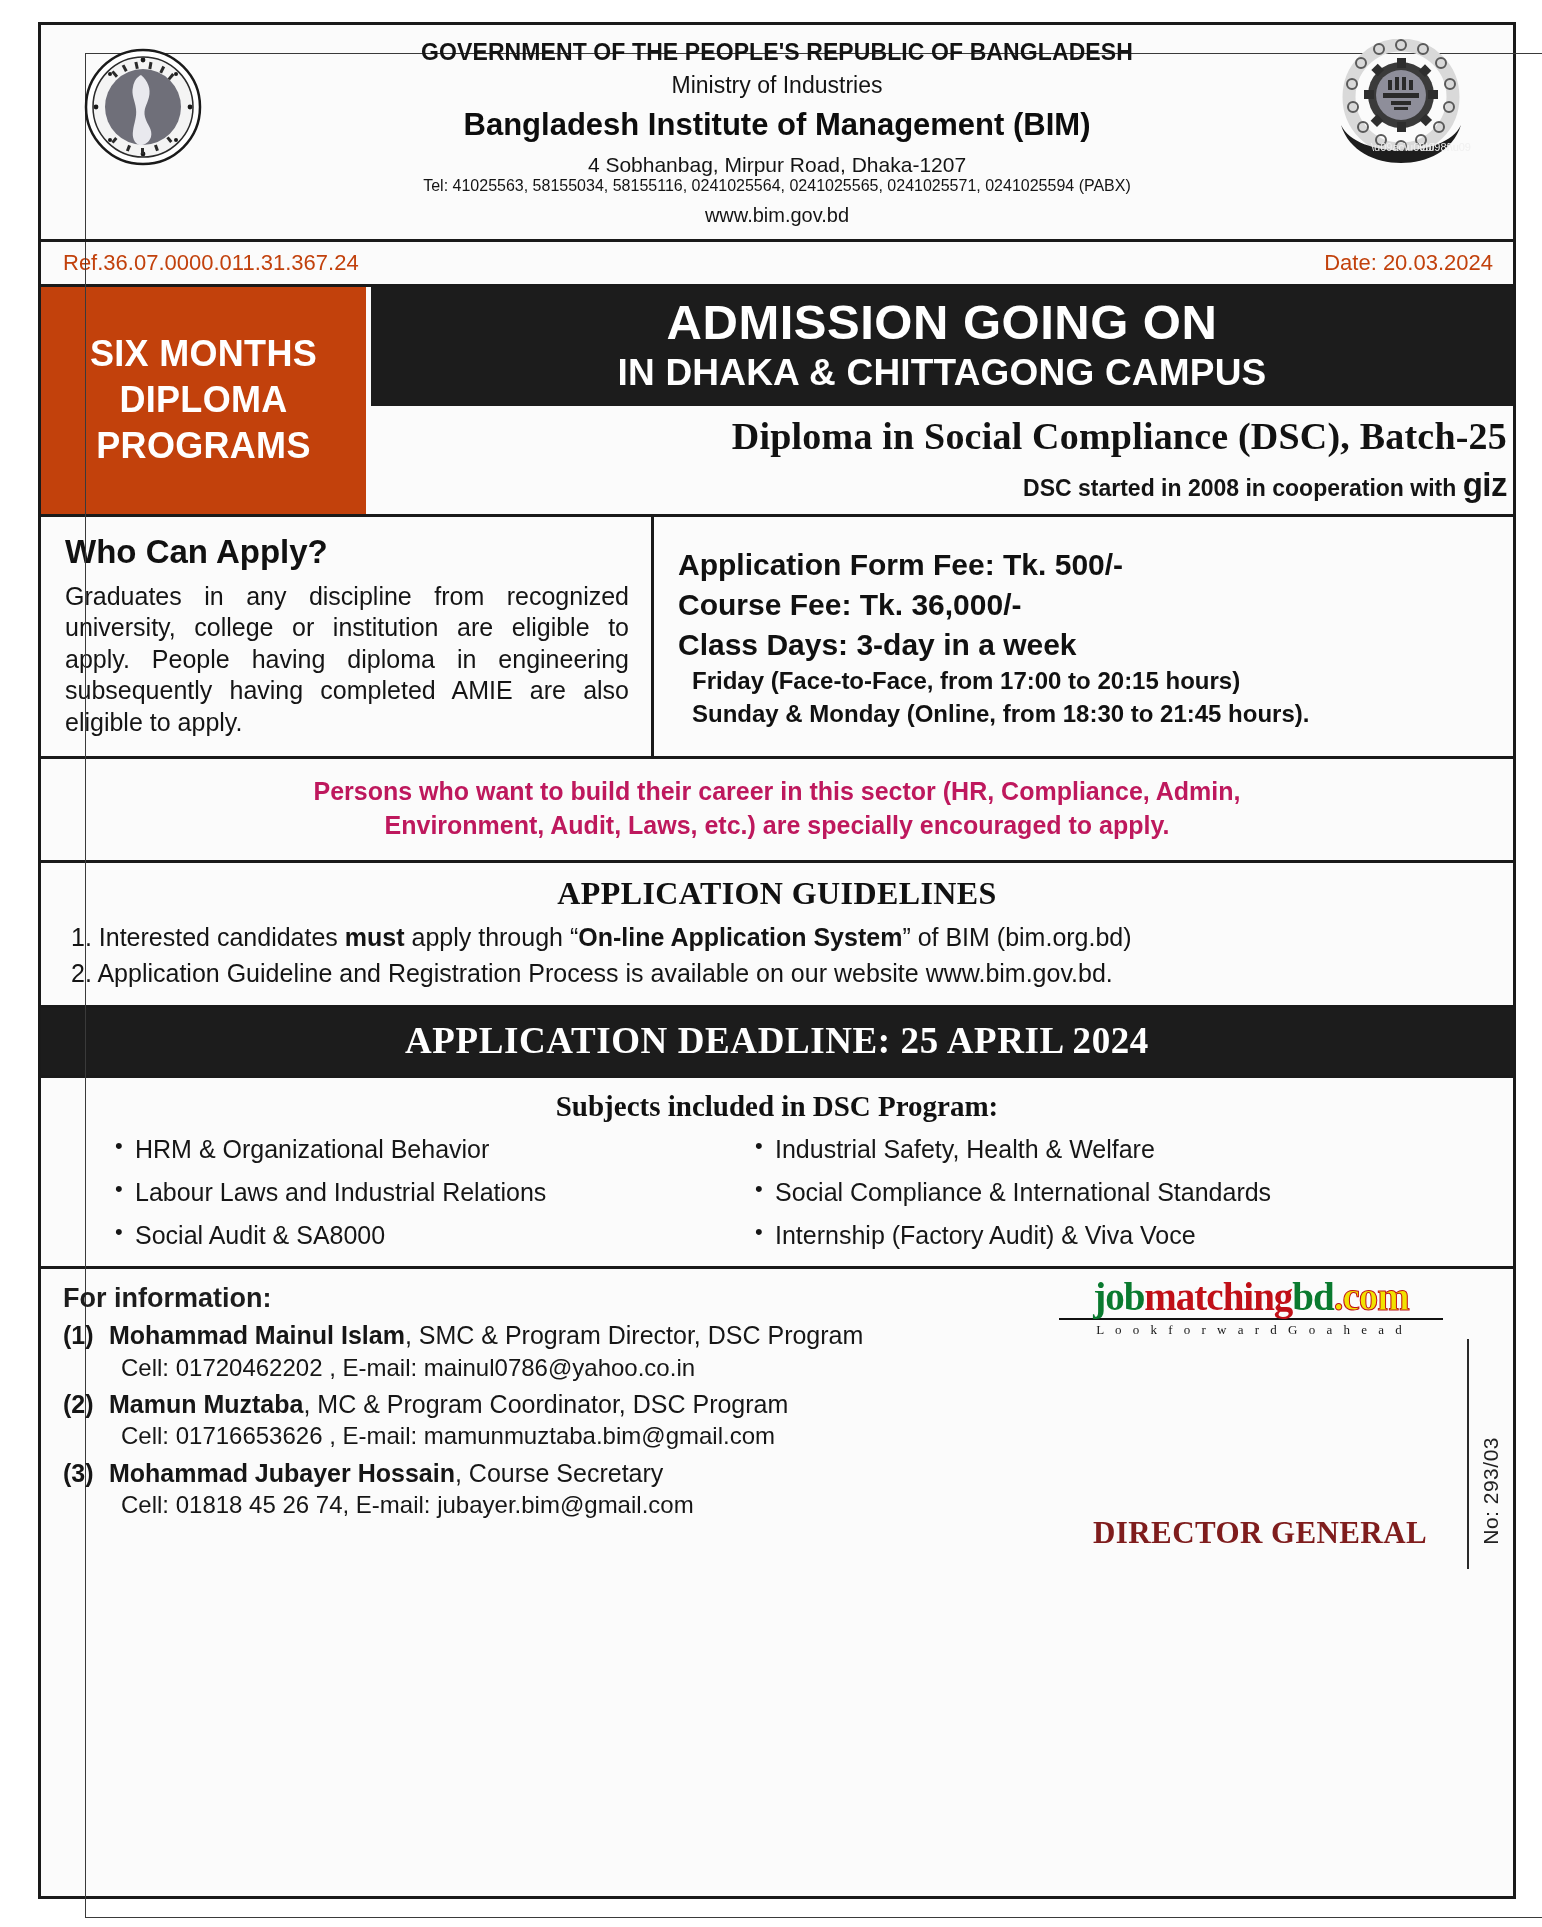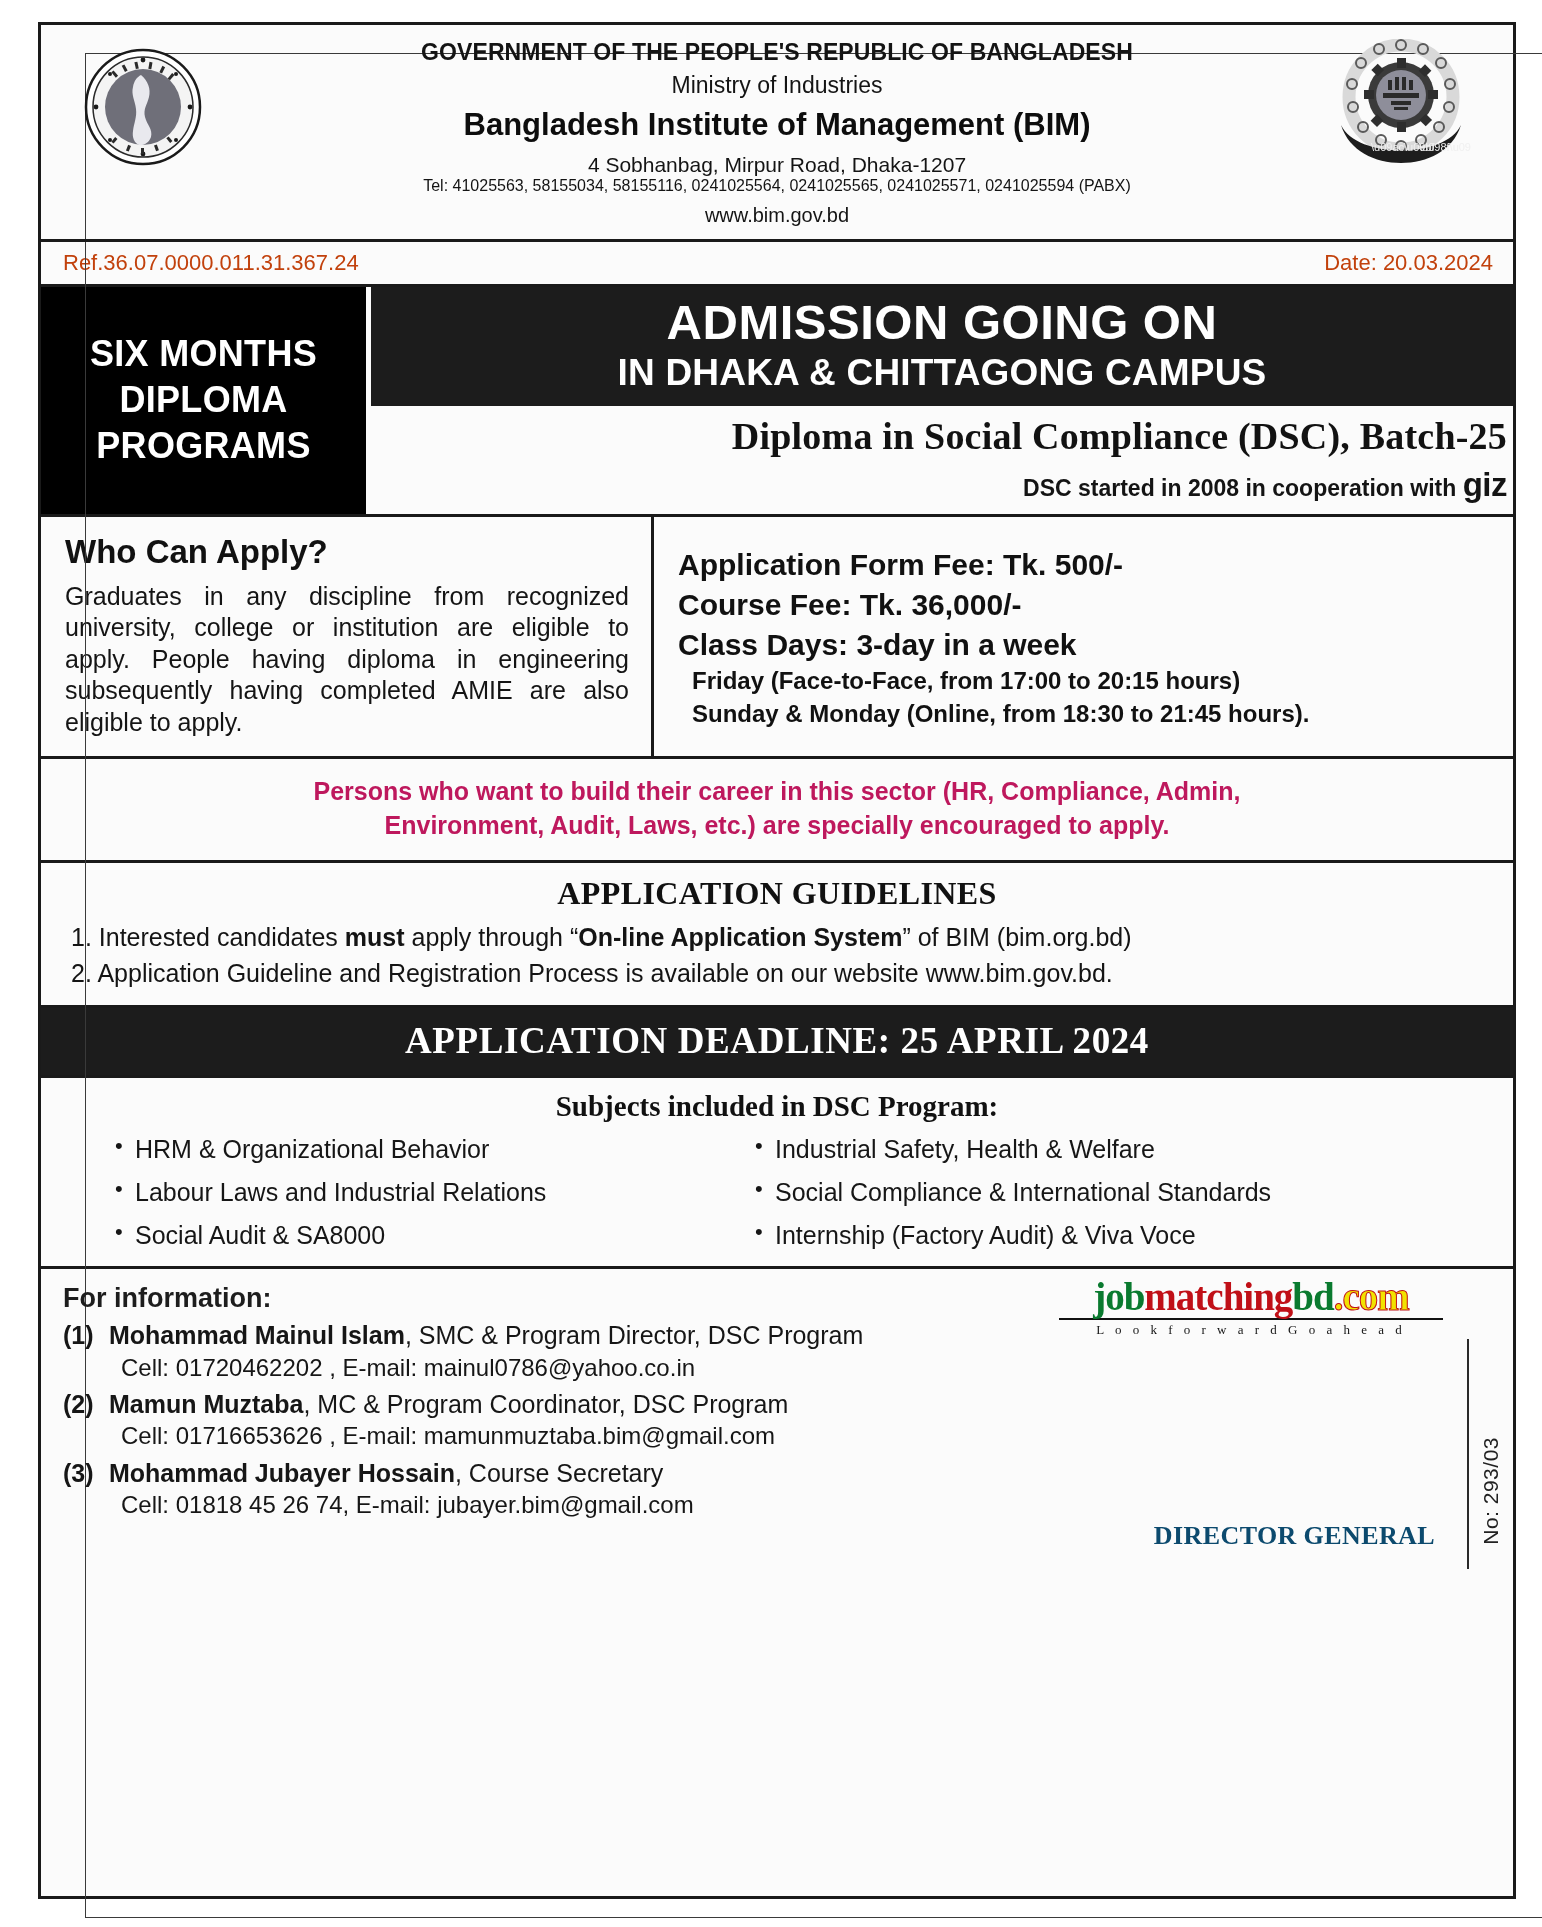--- a/index.html
+++ b/index.html
@@ -106,21 +106,21 @@
 
   
   .banner {
     display: flex;
     align-items: stretch;
     background: #fbfbfb;
     border-bottom: 3px solid #1a1a1a;
   }
   .banner-left {
     width: 330px;
-    background: #000000;
+    background: #c2410c;
     color: #ffffff;
     display: flex;
     align-items: center;
     justify-content: center;
     text-align: center;
     padding: 12px 8px;
     box-sizing: border-box;
     border-right: 5px solid #fbfbfb;
   }
   .banner-left-txt {
@@ -352,26 +352,26 @@
   }
   .jm-tag {
     font-family: "Liberation Serif", serif;
     font-size: 13px;
     letter-spacing: 4px;
     color: #161616;
     white-space: nowrap;
   }
   .dg {
     position: absolute;
-    right: 78px;
+    right: 86px;
     bottom: 18px;
     font-family: "Liberation Serif", serif;
-    font-size: 26px;
-    font-weight: bold;
-    color: #0c4a6e;
+    font-size: 31px;
+    font-weight: bold;
+    color: #7f1d1d;
     letter-spacing: .4px;
   }
   .vno {
     position: absolute;
     right: 10px;
     bottom: 24px;
     font-size: 21px;
     color: #222;
     writing-mode: vertical-rl;
     transform: rotate(180deg);

